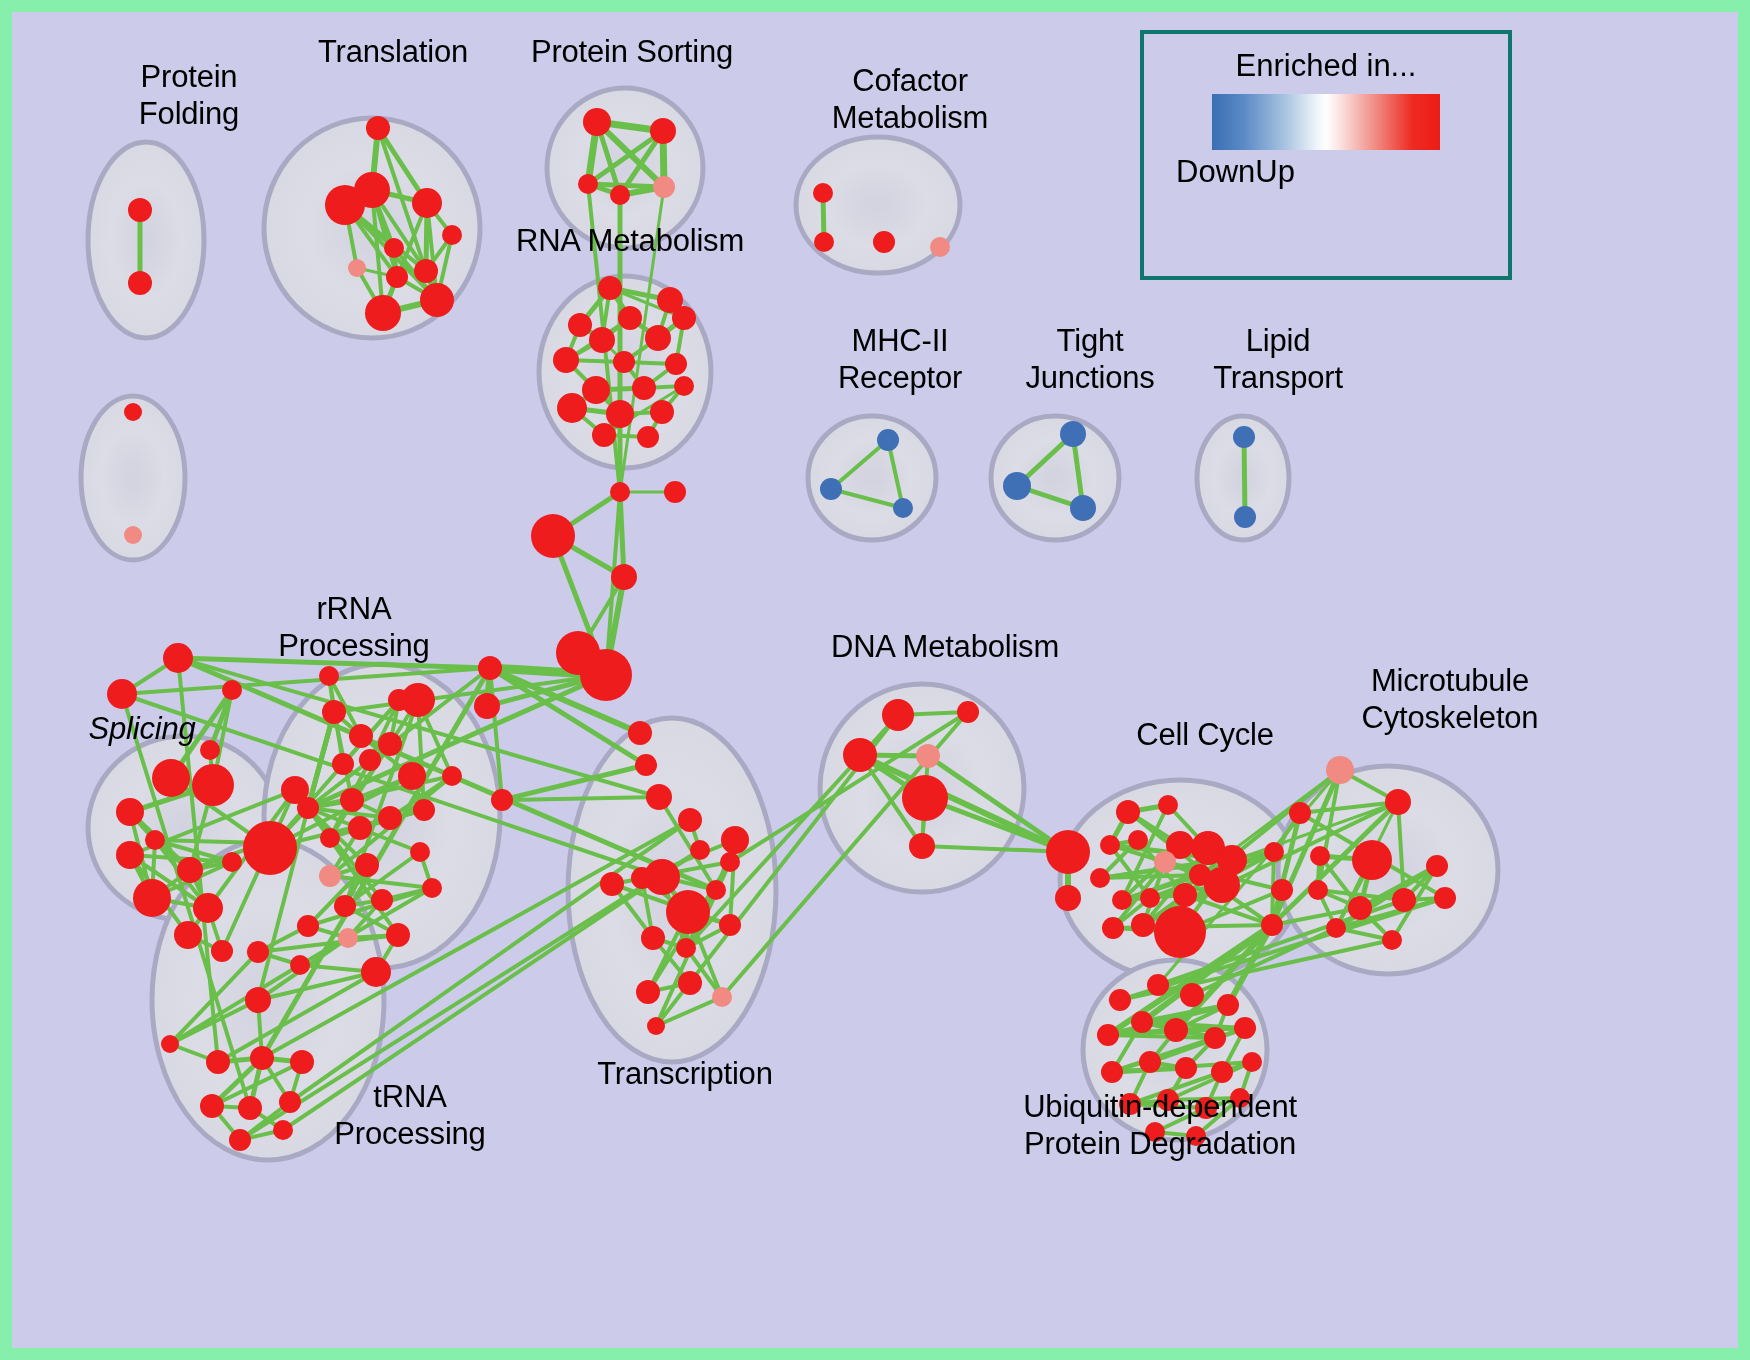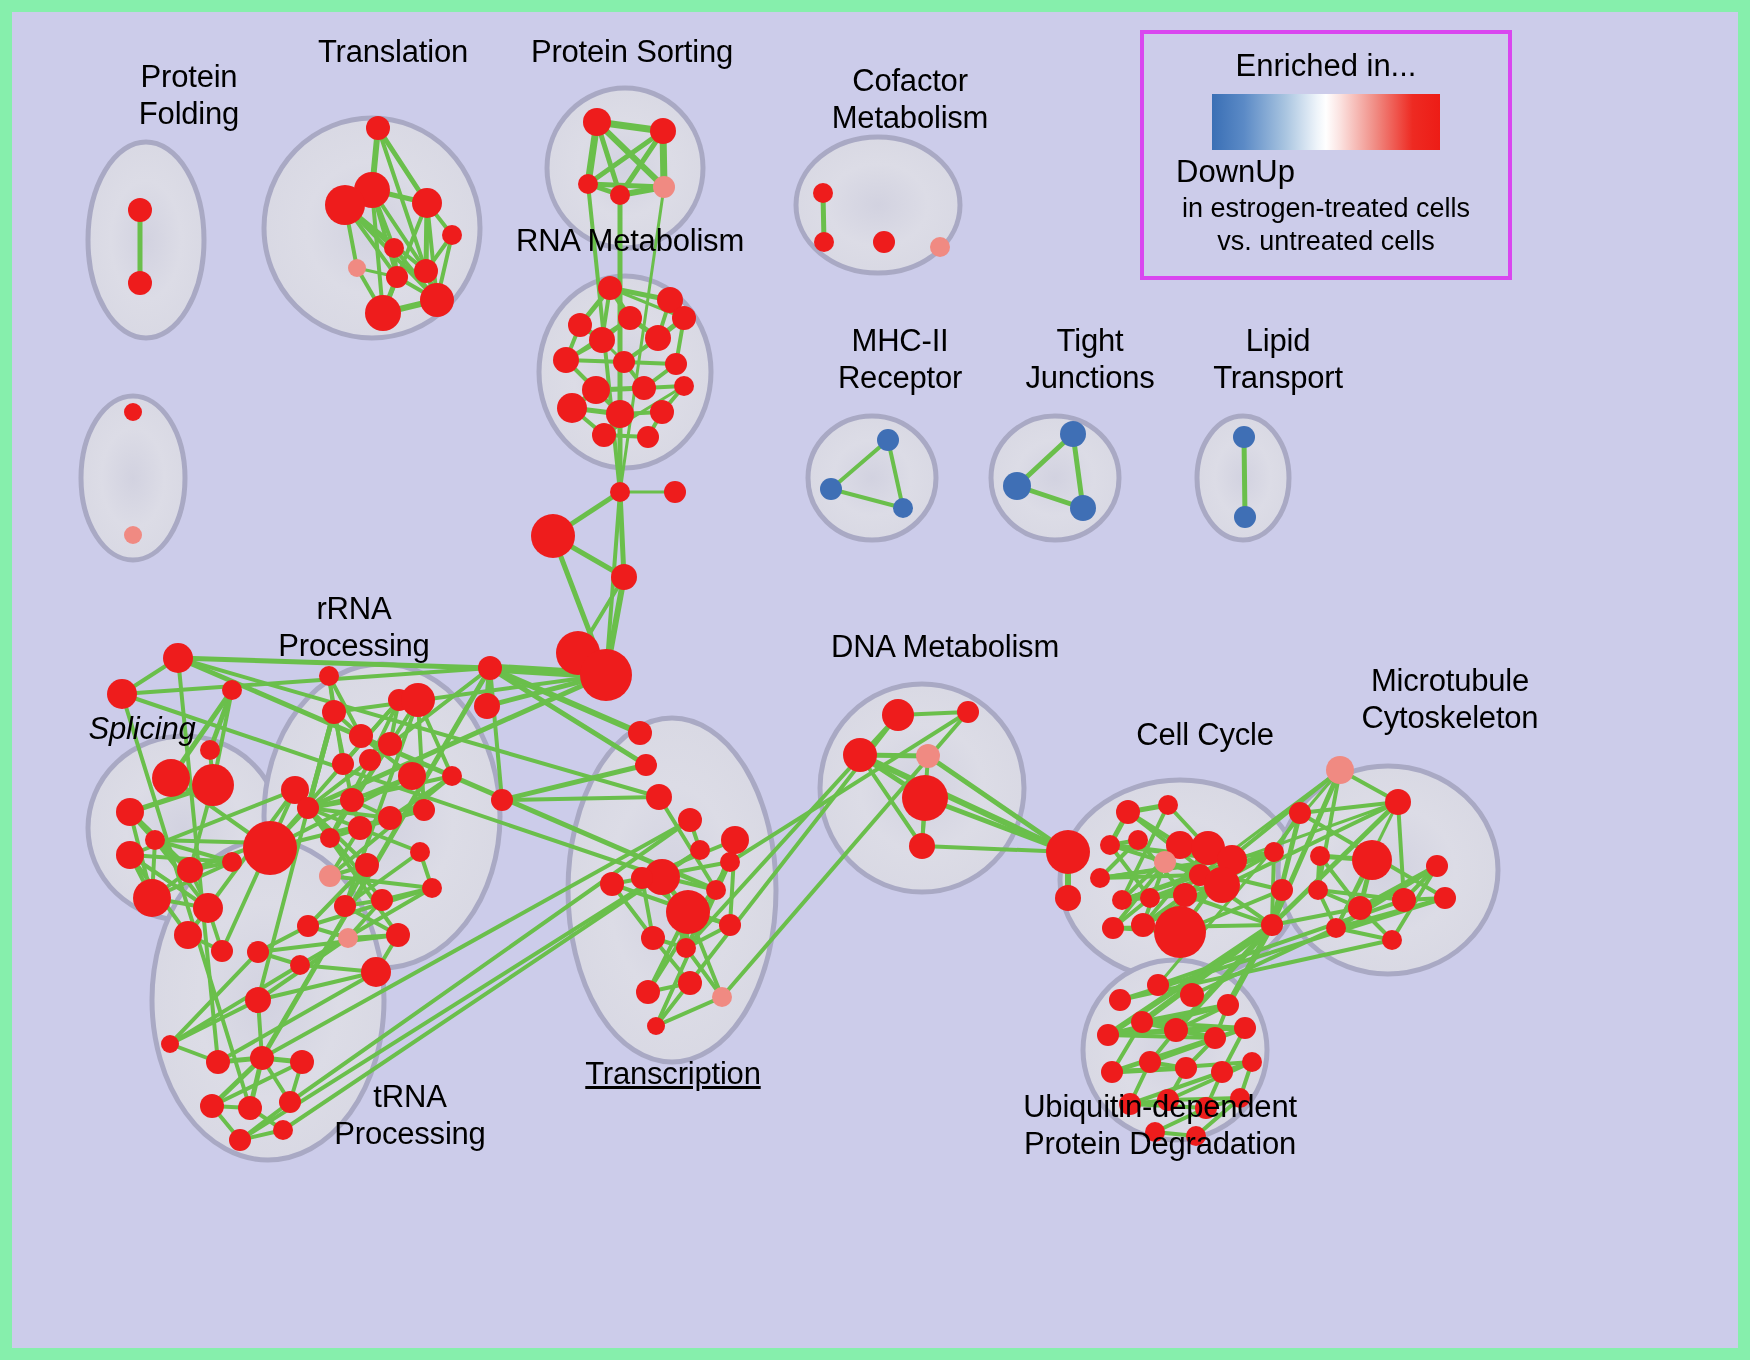--- a/index.html
+++ b/index.html
@@ -3,21 +3,21 @@
 <meta charset="utf-8">
 <style>
   html,body{margin:0;padding:0;background:#ffffff;}
   body{font-family:"Liberation Sans", sans-serif;}
   #stage{position:relative;width:1750px;height:1360px;background:#86efac;overflow:hidden;}
   #panel{position:absolute;left:12px;top:12px;width:1726px;height:1336px;background:#ccccea;}
   svg#net{position:absolute;left:0;top:0;width:1750px;height:1360px;}
   .clabel{position:absolute;color:#000;font-size:31px;line-height:37px;font-weight:400;
           text-align:center;white-space:pre-line;letter-spacing:-0.2px;}
   #legend{position:absolute;left:1140px;top:30px;width:372px;height:250px;
-          background:#ccccea;border:4px solid #d946ef;box-sizing:border-box;}
+          background:#ccccea;border:4px solid #0f766e;box-sizing:border-box;}
   #legend .ltitle{margin-top:14px;text-align:center;font-size:31px;color:#000;}
   #gradwrap{margin:10px auto 0;width:228px;height:56px;
             background:linear-gradient(to right,#3a6fb5 0%,#5b8ac6 14%,#a8c4e0 32%,#eef4fa 46%,#ffffff 50%,#fbe3e1 56%,#f08a82 72%,#ee2a22 88%,#ed1c16 100%);}
   #lrow{display:flex;width:300px;margin:4px auto 0;font-size:31px;}
   #lsub{text-align:center;font-size:27px;line-height:33px;margin-top:2px;color:#000;white-space:pre-line;}
 </style>
 </head>
 <body>
 
 <div id="stage">
@@ -647,30 +647,28 @@
 Junctions</div>
       <div class="clabel" style="left: 1168px; top: 322px; width: 220px;">Lipid
 Transport</div>
       <div class="clabel" style="left: 244px; top: 566px; width: 220px; margin-top: 24px;">rRNA
 Processing</div>
       <div class="clabel" style="left: 52px; top: 710px; width: 180px; font-style: italic;">Splicing</div>
       <div class="clabel" style="left: 800px; top: 628px; width: 290px;">DNA Metabolism</div>
       <div class="clabel" style="left: 1300px; top: 662px; width: 300px;">Microtubule
 Cytoskeleton</div>
       <div class="clabel" style="left: 1090px; top: 716px; width: 230px;">Cell Cycle</div>
-      <div class="clabel" style="left: 548px; top: 1055px; width: 250px; text-decoration: underline;">Transcription</div>
+      <div class="clabel" style="left: 560px; top: 1055px; width: 250px;">Transcription</div>
       <div class="clabel" style="left: 300px; top: 1078px; width: 220px;">tRNA
 Processing</div>
       <div class="clabel" style="left: 990px; top: 1088px; width: 340px;">Ubiquitin-dependent
 Protein Degradation</div>
     </div>
 
   <div id="legend">
     <div class="ltitle">Enriched in...</div>
     <div id="gradwrap"></div>
     <div id="lrow">
       <span>Down</span>
       <span>Up</span>
     </div>
-    <div id="lsub">in estrogen-treated cells
-vs. untreated cells</div>
   </div>
 </div>
 
 </body></html>

